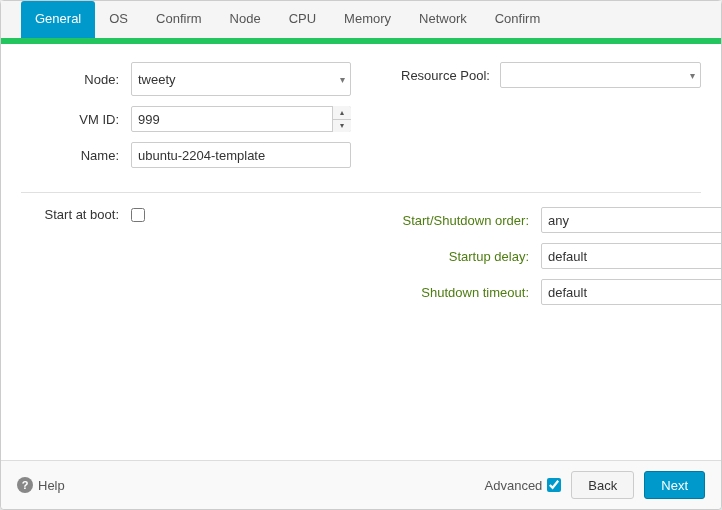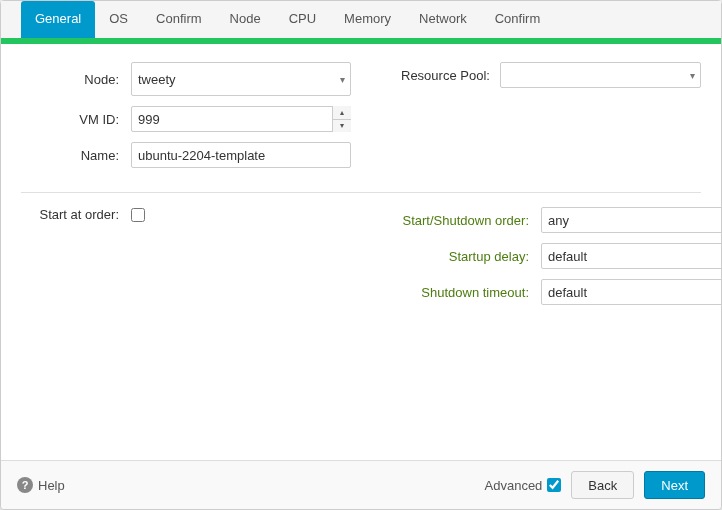--- a/index.html
+++ b/index.html
@@ -370,21 +370,21 @@
           </div>
         </div>
       </div>
     </div>
 
     <hr class="divider">
 
     <div class="two-column">
       <div class="left-col">
         <div class="form-row">
-          <label class="form-label">Start at order:</label>
+          <label class="form-label">Start at boot:</label>
           <div class="checkbox-wrapper">
             <input type="checkbox" style="">
           </div>
         </div>
       </div>
 
       <div class="right-col">
 
         <div class="right-form-row">
           <label class="right-label">Start/Shutdown order:</label>

